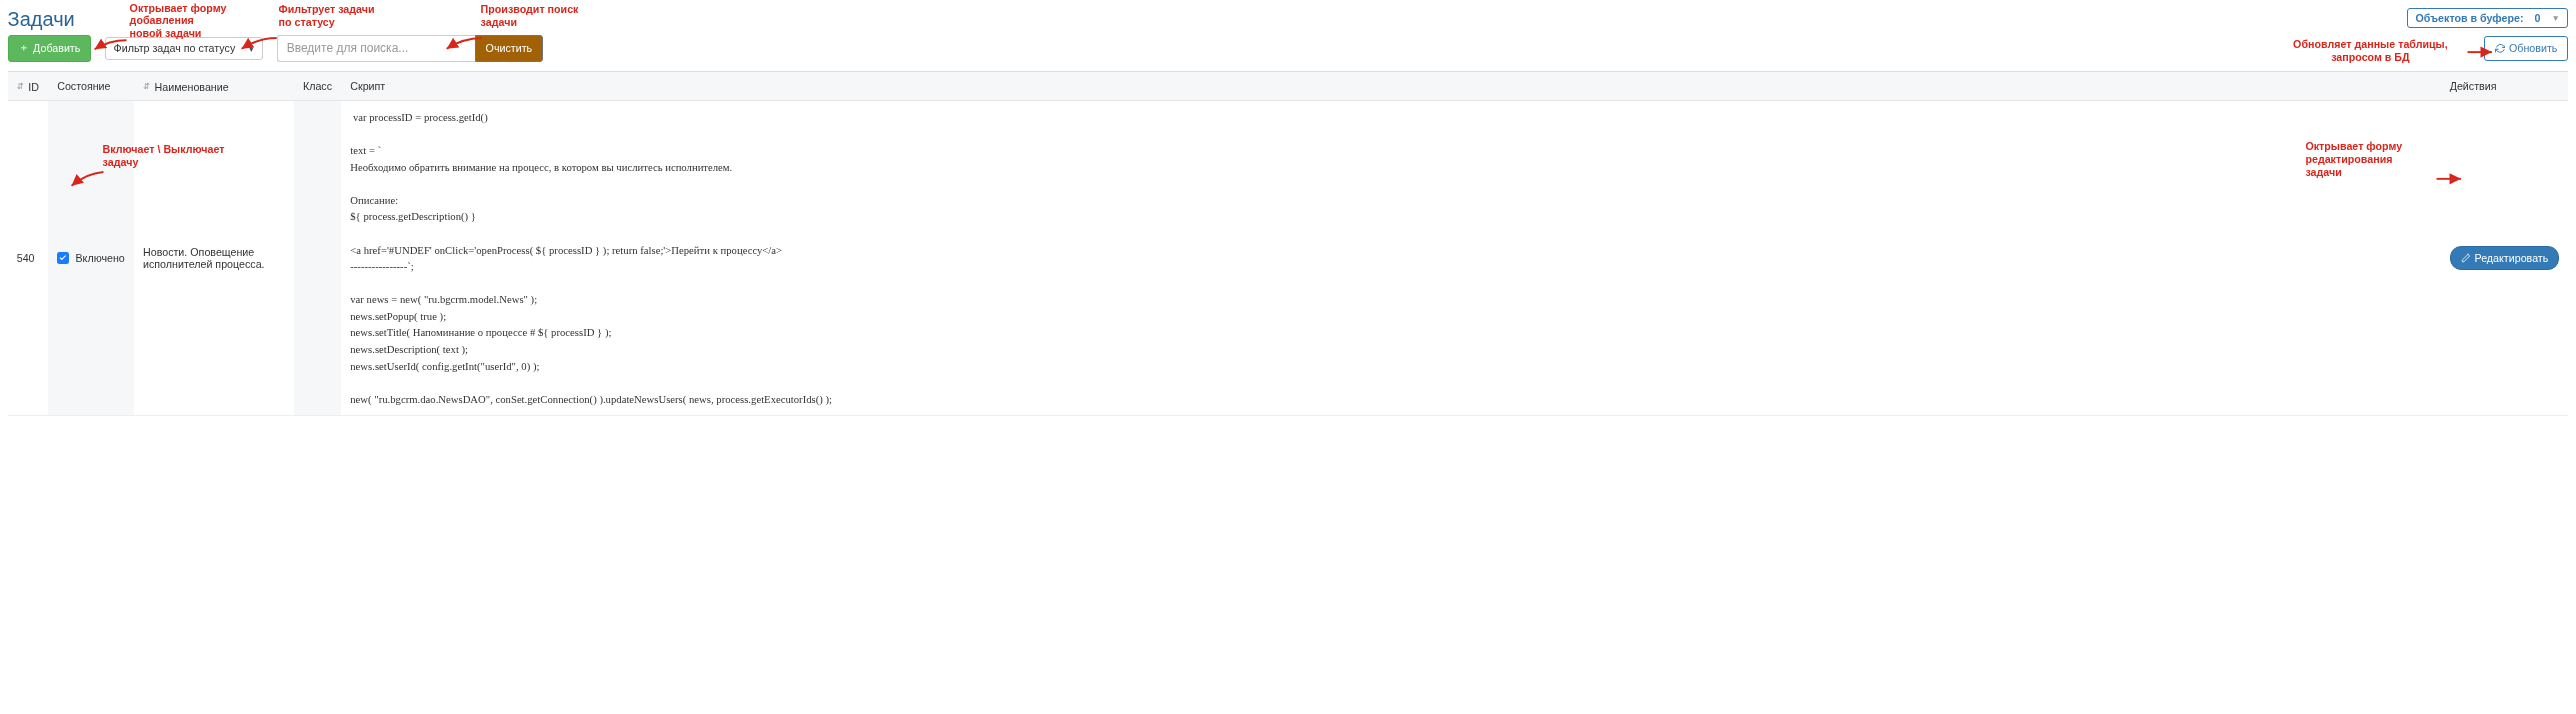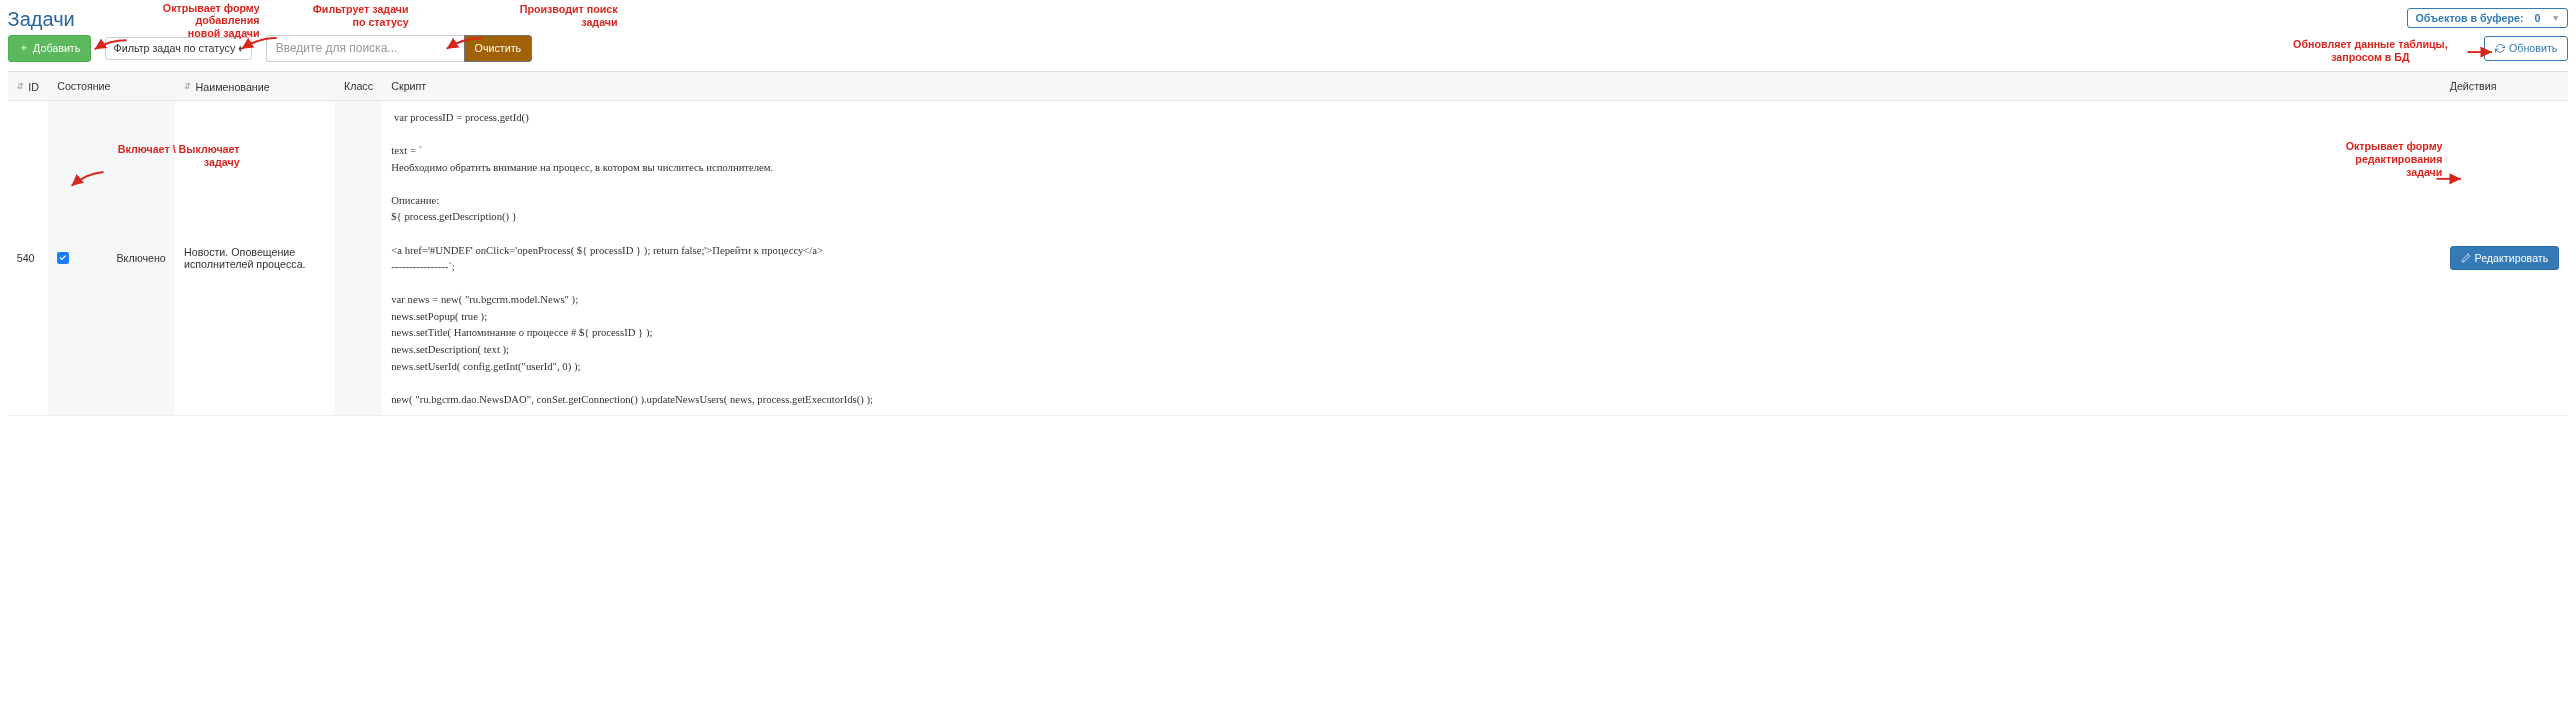--- a/index.html
+++ b/index.html
@@ -67,28 +67,29 @@
   }
   .btn-refresh {
     background: #fff;
     border-color: #337ab7;
     color: #337ab7;
   }
   .btn-primary {
     background: #337ab7;
     border-color: #2e6da4;
     color: #fff;
+    border-radius: 11px;
   }
   .filter-select {
     border: 0.8px solid #ccc;
     border-radius: 3px;
     padding: 4.6px 7.6px;
     display: flex;
     align-items: center;
-    gap: 2px;
+    gap: 13px;
     background: #fff;
     cursor: pointer;
     font-size: 10.7px;
   }
   .sort-arrows {
     display: inline-flex;
     flex-direction: column;
     line-height: 3.8px;
     font-size: 6.1px;
     color: #555;
@@ -156,34 +157,34 @@
     align-items: center;
     justify-content: center;
     width: 12.2px;
     height: 12.2px;
     background: #1a7cff;
     border-radius: 2.3px;
     margin-right: 6.1px;
     flex-shrink: 0;
   }
   .checkbox-on svg { width: 7.6px; height: 7.6px; }
-  .state-cell { display: flex; align-items: flex-end; gap: 41px; }
+  .state-cell { display: flex; align-items: flex-end; }
   .script-cell {
     font-family: Liberation Serif, serif;
     font-size: 10px;
     color: #333;
     white-space: pre;
     line-height: 1.55;
   }
   .annotation {
     position: absolute;
     color: #d9261c;
     font-weight: 700;
     font-size: 10.7px;
-    text-align: right;
+    text-align: left;
     line-height: 1.2;
     pointer-events: none;
   }
   .arrow {
     position: absolute;
     pointer-events: none;
   }
   .row-wrapper { position: relative; }
 </style>
 </head>

